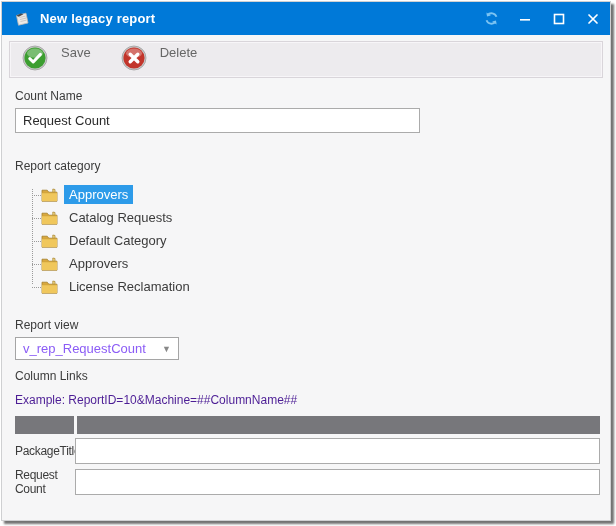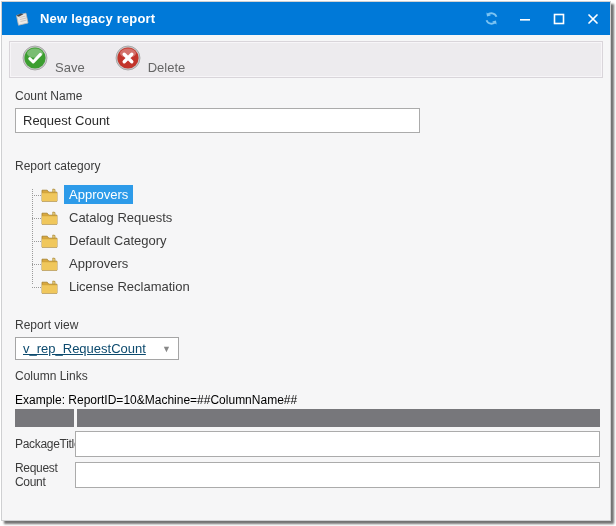--- a/index.html
+++ b/index.html
@@ -20,21 +20,21 @@
   .titlebar .title { font-size:13px; font-weight:bold; letter-spacing:.2px; flex:1; }
   .win-controls { display:flex; align-items:center; gap:0; }
   .win-btn { width:34px; height:26px; display:flex; align-items:center; justify-content:center; cursor:default; }
 
   
   .toolbar {
     margin:6px 7px 0 7px; height:37px; background:#EDEBEE;
     border:1px solid #D9D5DA; box-shadow: inset 0 0 0 1px #F7F5F8;
     display:flex; align-items:center; padding:0 12px; gap:30px;
   }
-  .tool-btn { display:flex; align-items:flex-end; gap:7px; }
+  .tool-btn { display:flex; align-items:flex-start; gap:13px; }
   .tool-btn .tb-label { font-size:13px; color:#666; }
 
   
   .content { padding:11px 8px 0 13px; }
   .field-label { font-size:12px; color:#3B3B3B; margin-bottom:5px; }
 
   .name-input {
     width:405px; height:25px; border:1px solid #ABABAB; background:#fff;
     font-family:"Liberation Sans", sans-serif; font-size:13px; color:#2b2b2b;
     padding:2px 7px; outline:none; display:block;
@@ -54,25 +54,25 @@
   .tree-item .folder { margin:0 6px 0 8px; display:flex; flex:none; }
   .tree-item .node-label { font-size:13px; color:#3B3B3B; padding:2px 5px; white-space:nowrap; }
   .tree-item.selected .node-label { background:#2D9BE9; color:#fff; }
 
   
   .report-view-wrap { margin-top:20px; }
   .select-box {
     width:164px; height:23px; border:1px solid #A5A5A5; background:#fff;
     display:flex; align-items:center; padding:0 7px; margin-bottom:9px;
   }
-  .select-box .select-value { flex:1; font-size:13px; color:#0c4a6e; overflow:hidden; white-space:nowrap;text-decoration:underline; }
+  .select-box .select-value { flex:1; font-size:13px; color:#8b5cf6; overflow:hidden; white-space:nowrap; }
   .select-box .dd-arrow { font-size:9px; color:#888; }
 
   
-  .example-line { font-size:12px; color:#000000; margin:10px 0 2px 0; }
+  .example-line { font-size:12px; color:#4c1d95; margin:10px 0 9px 0; }
   .cl-header { display:flex; gap:3px; height:18px; margin-right:2px; }
   .cl-header .hcell { background:#77777B; }
   .cl-header .hcell.key { width:59px; flex:none; }
   .cl-header .hcell.val { flex:1; }
   .cl-row { display:flex; align-items:center; margin-top:4px; margin-right:2px; }
   .cl-row .row-label { width:60px; flex:none; font-size:12px; color:#3B3B3B; letter-spacing:-0.3px; }
   .cl-row input {
     flex:1; height:26px; border:1px solid #ABABAB; background:#fff;
     font-family:"Liberation Sans", sans-serif; font-size:13px; color:#2b2b2b;
     padding:2px 6px; outline:none;

